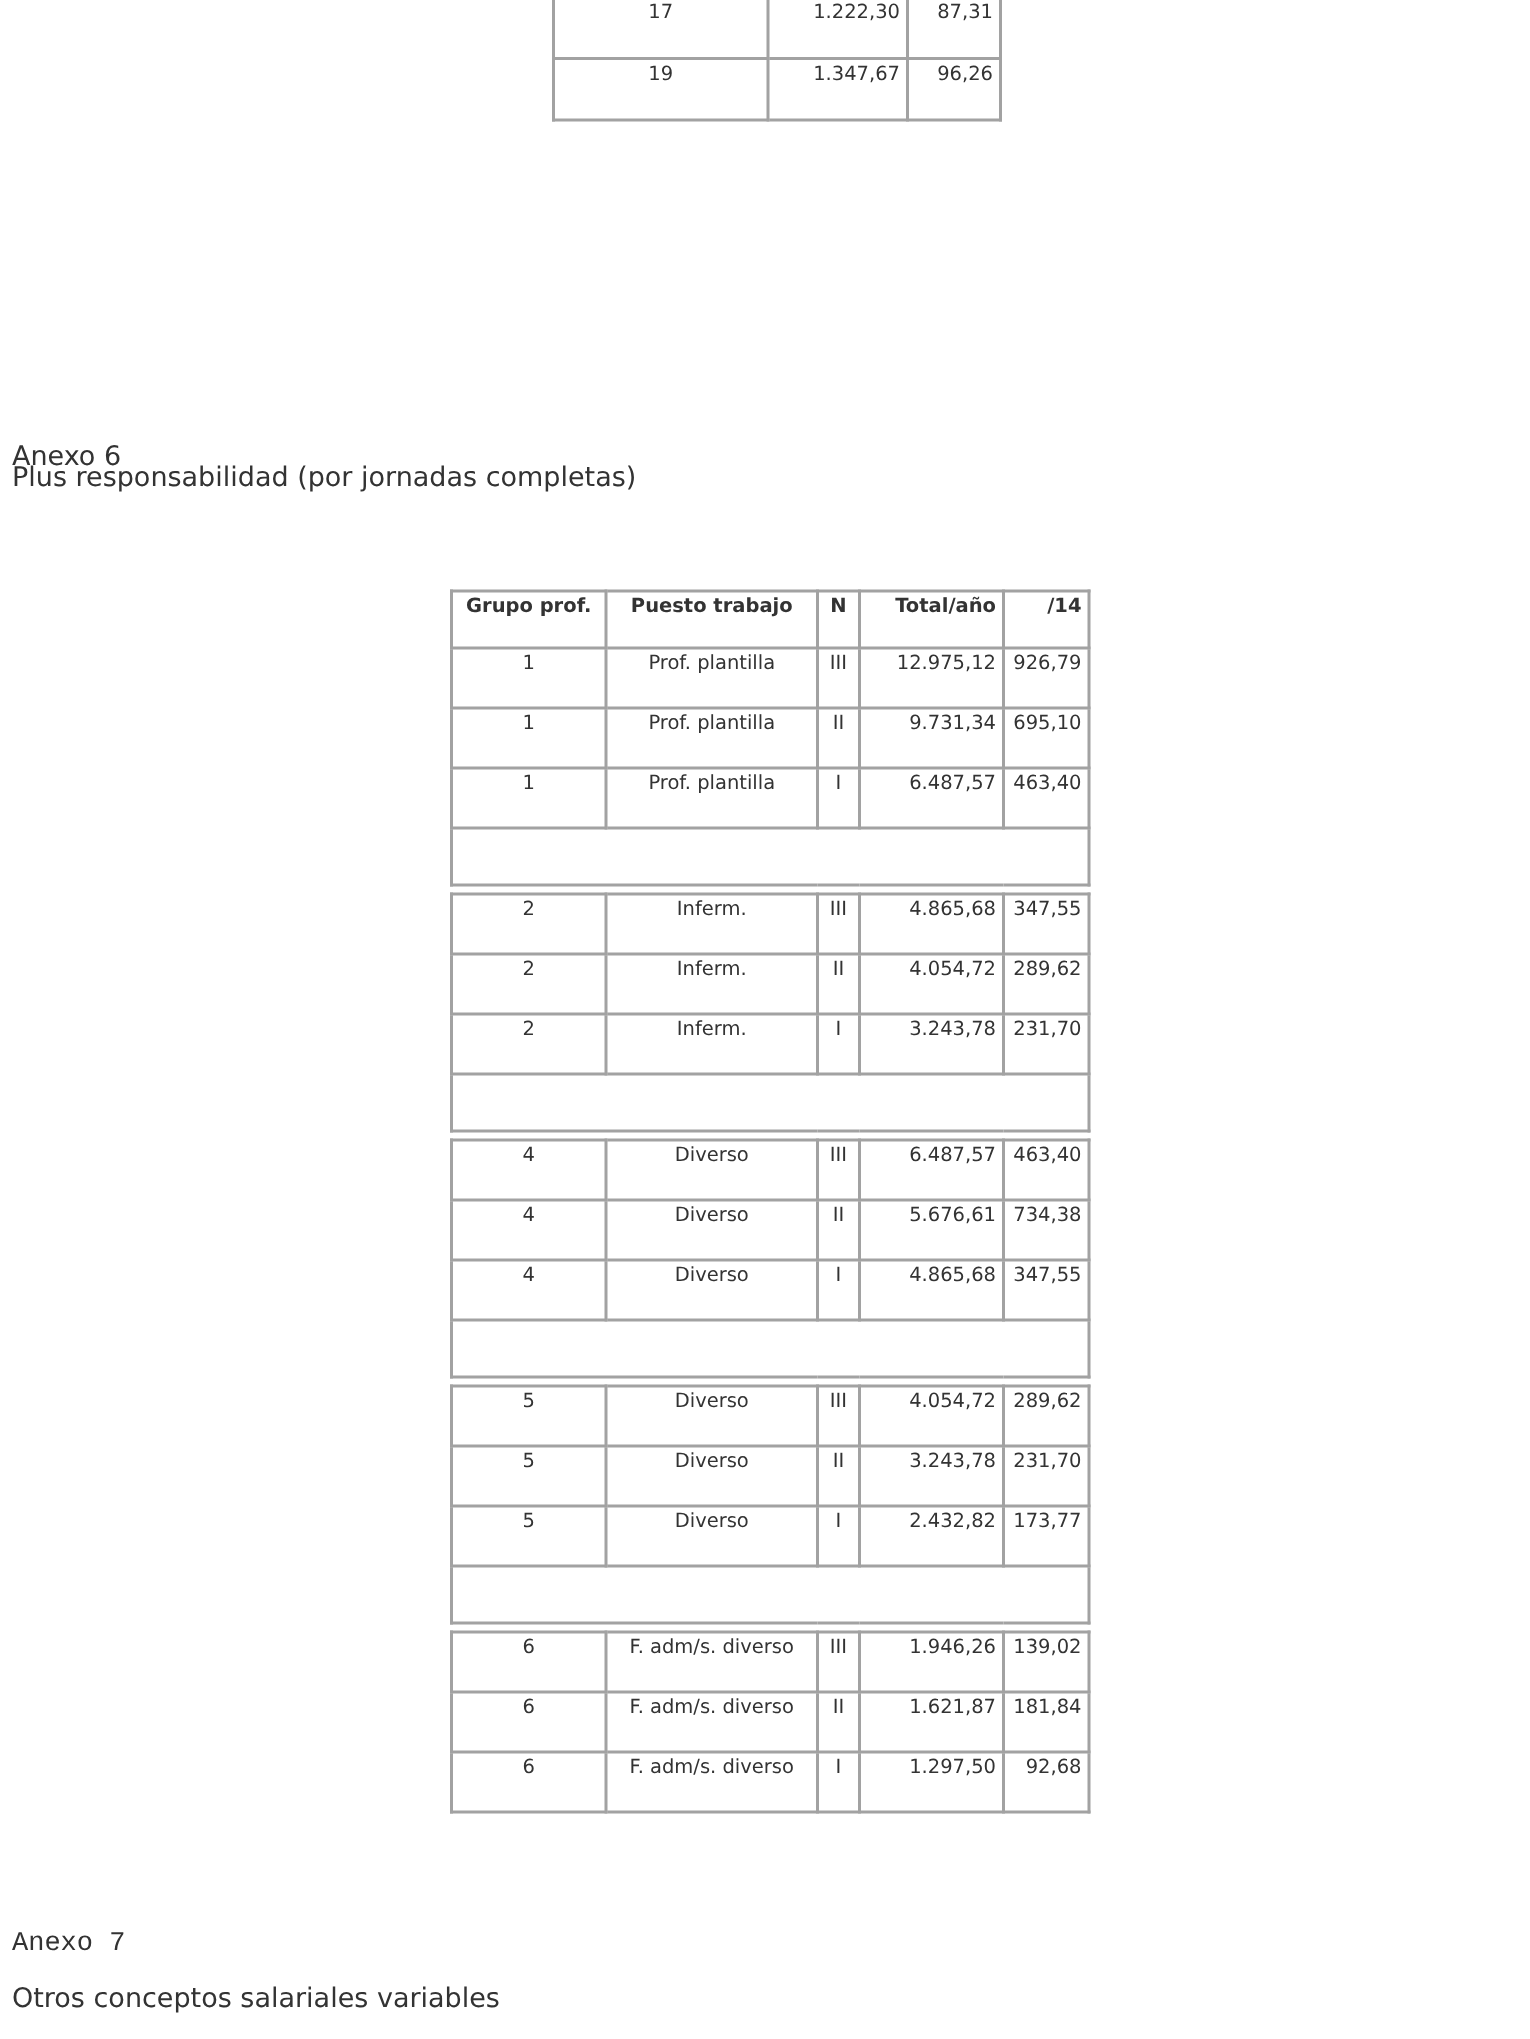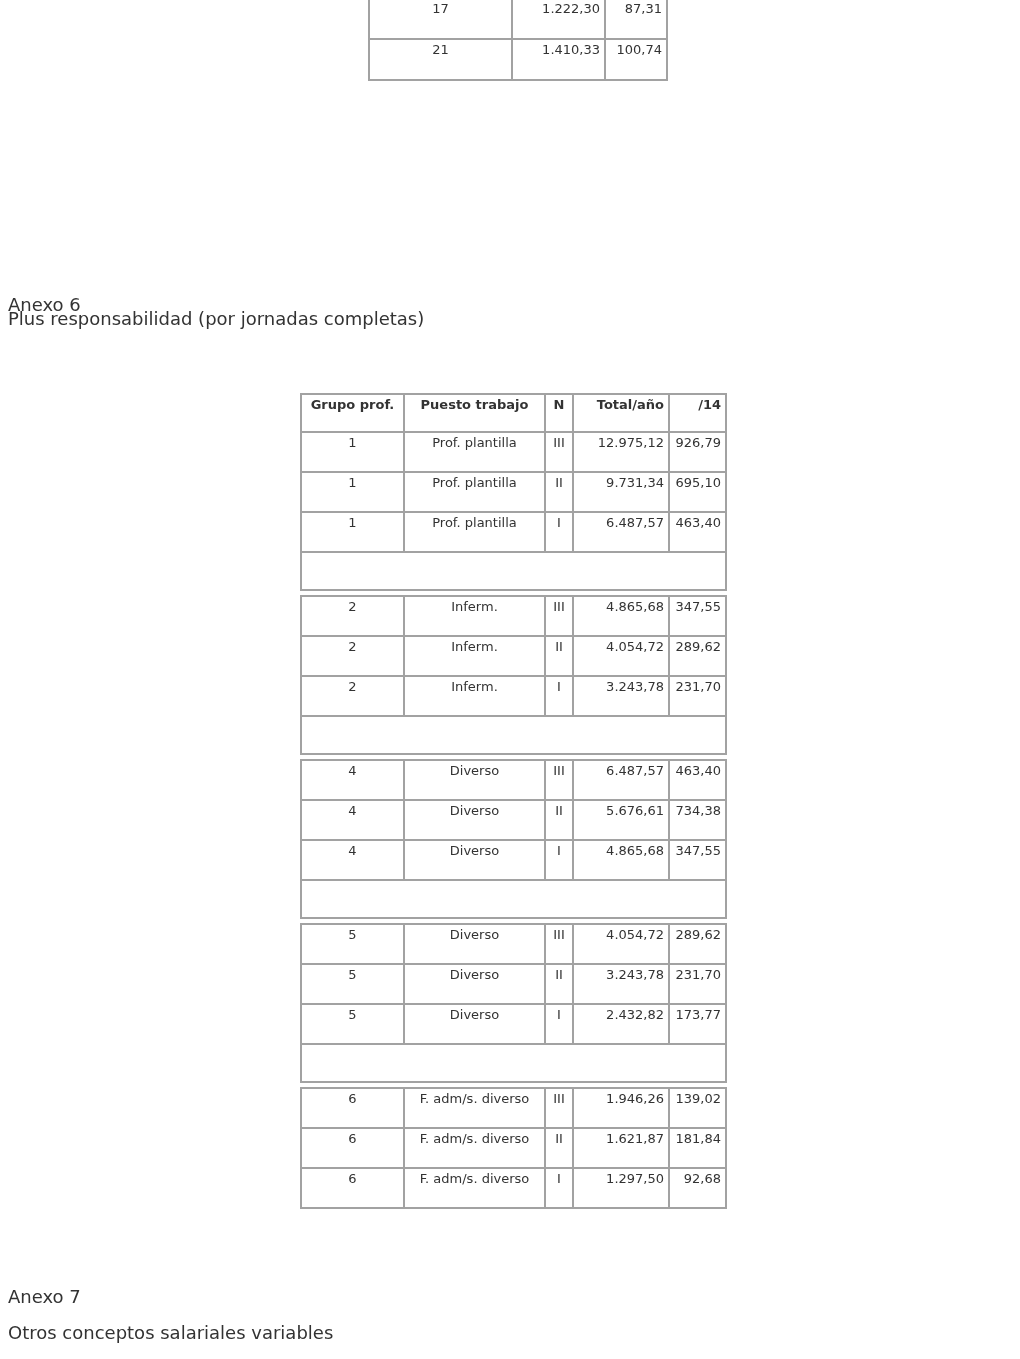--- a/index.html
+++ b/index.html
@@ -57,23 +57,23 @@
       <col style="width:93px">
       <col style="width:62px">
     </colgroup>
     <tbody id="top-table-body">
         <tr>
           <td class="ac">17</td>
           <td class="ar">1.222,30</td>
           <td class="ar">87,31</td>
         </tr>
         <tr>
-          <td class="ac">21</td>
-          <td class="ar">1.410,33</td>
-          <td class="ar">100,74</td>
+          <td class="ac">19</td>
+          <td class="ar">1.347,67</td>
+          <td class="ar">96,26</td>
         </tr>
       </tbody>
   </table>
 </div>
 
 <div class="abs heading" style="left:8px; top:296px;">Anexo 6</div>
 <div class="abs heading" style="left:8px; top:310px;">Plus responsabilidad (por jornadas completas)</div>
 
 <div class="abs" style="left:300px; top:393px;" id="main-blocks">
     <table class="mt">
@@ -250,14 +250,14 @@
           <td class="ac">6</td>
           <td class="ac">F. adm/s. diverso</td>
           <td class="ac">I</td>
           <td class="ar">1.297,50</td>
           <td class="ar">92,68</td>
         </tr>
       </tbody>
     </table>
   </div>
 
-<div class="abs heading" style="left:8px; top:1288px;">Anexo 7</div>
+<div class="abs heading" style="left:8px; top:1288px;font-family:Liberation Mono, monospace;">Anexo 7</div>
 <div class="abs heading" style="left:8px; top:1324px;">Otros conceptos salariales variables</div>
 
 </body></html>

